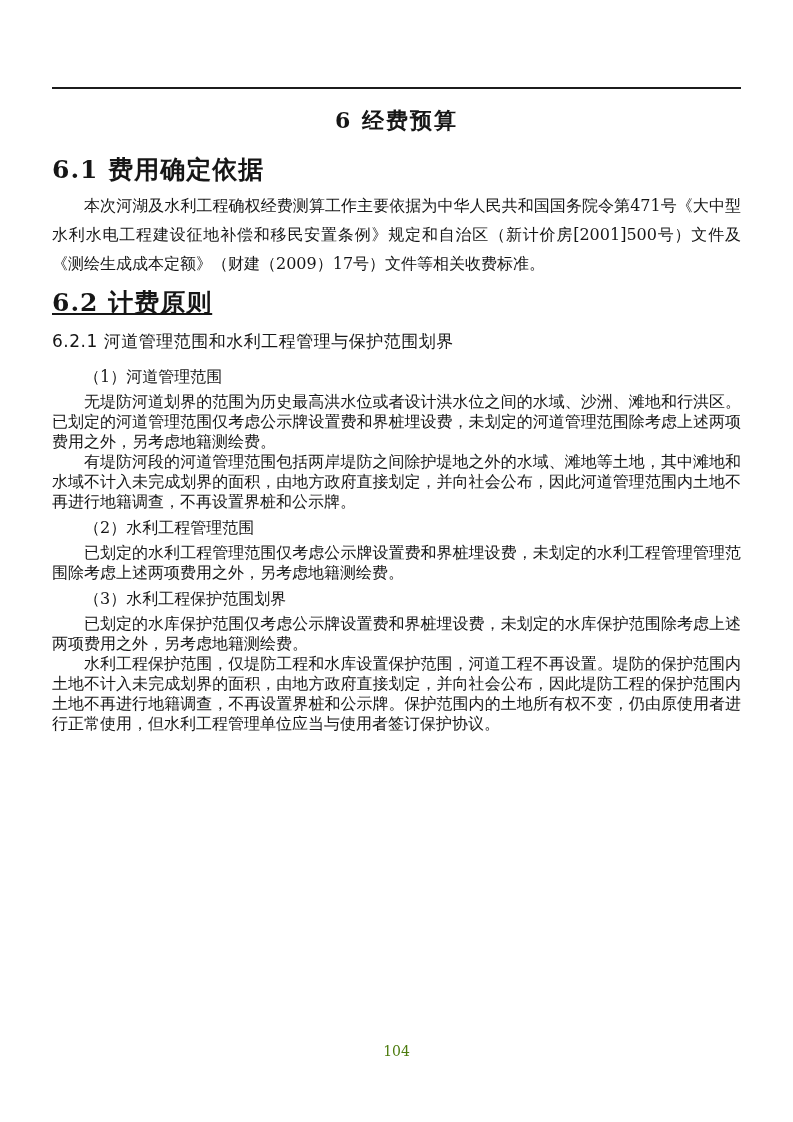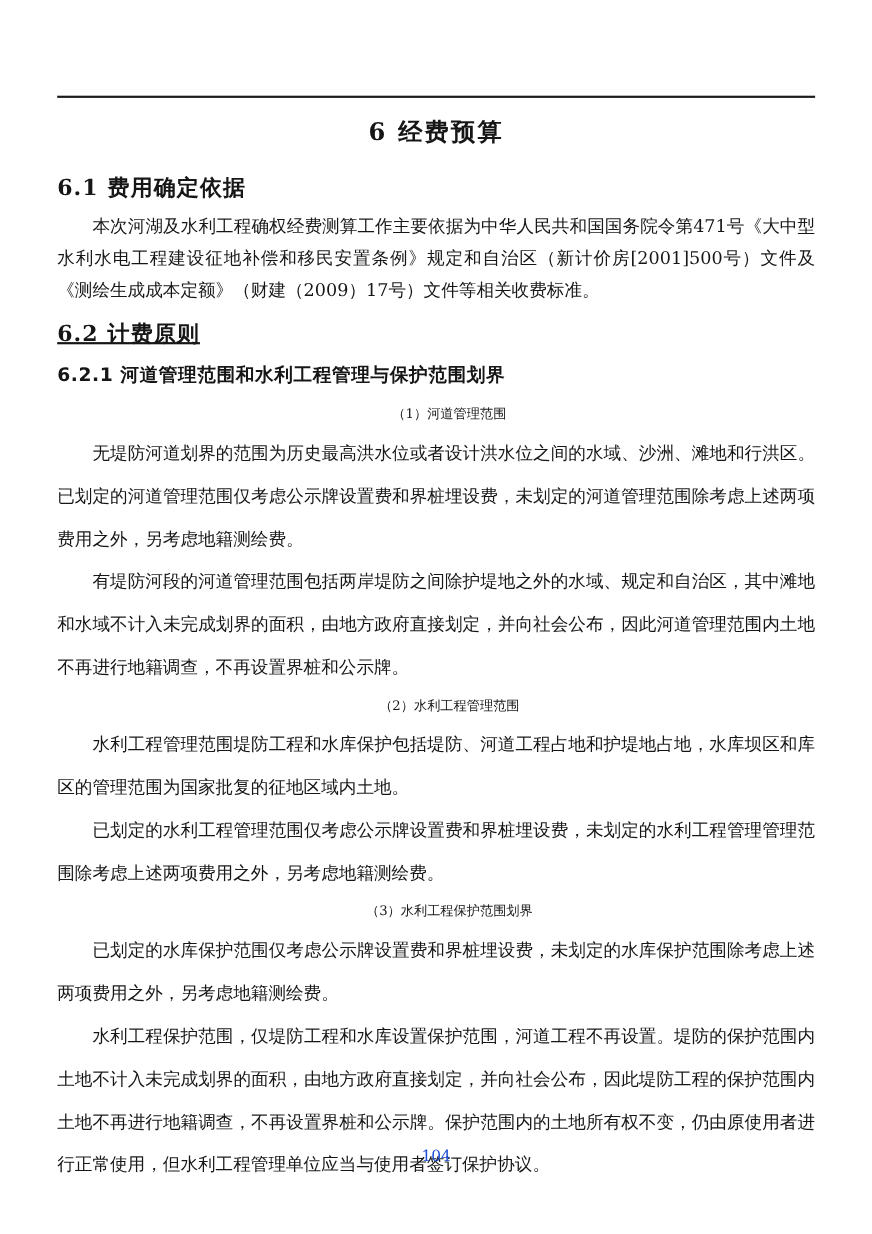--- a/index.html
+++ b/index.html
@@ -23,61 +23,60 @@
   }
   .chapter-title {
     font-size: 22px;
     line-height: 26px;
     font-weight: bold;
     text-align: center;
     letter-spacing: 2px;
     margin: 18px 0 0 0;
   }
   .h2 {
-    font-size: 20px;
+    font-size: 25px;
     line-height: 26px;
     font-weight: bold;
     letter-spacing: 1px;
     margin: 24px 0 0 0;
   }
   .h2.tight { margin-top: 12px; text-decoration: underline; }
   .h3 {
     font-size: 17px;
     line-height: 24px;
-    font-weight: bold;
+    font-weight: normal;
     letter-spacing: 0.5px;
     margin: 13px 0 0 0;
     font-family: "DejaVu Sans", "Liberation Sans", sans-serif;
   }
   .body-text {
     font-size: 16px;
-    line-height: 39px;
+    line-height: 20px;
     margin: 0;
     text-align: justify;
     text-justify: inter-character;
     text-indent: 2em;
   }
   .body-text.first { line-height: 29px; margin-top: 8px; }
   .body-flow { margin-top: 8px; }
   .item-label {
-    font-size: 12px;
+    font-size: 16px;
     line-height: 31px;
     margin: 0;
     text-indent: 2em;
-    text-align: center;
   }
   .page-footer {
     position: absolute;
     left: 0;
     right: 0;
     top: 1026px;
     text-align: center;
     font-size: 14px;
     line-height: 18px;
-    color: #1d4ed8;
+    color: #4d7c0f;
   }
 </style>
 </head>
 <body>
 
 <div class="page">
 
   <hr class="header-rule">
 
   <h1 class="chapter-title">6 经费预算</h1>
@@ -89,25 +88,24 @@
   <h2 class="h2 tight">6.2 计费原则</h2>
 
   <h3 class="h3">6.2.1 河道管理范围和水利工程管理与保护范围划界</h3>
 
   <div class="body-flow">
 
     <p class="item-label">（1）河道管理范围</p>
 
     <p class="body-text">无堤防河道划界的范围为历史最高洪水位或者设计洪水位之间的水域、沙洲、滩地和行洪区。已划定的河道管理范围仅考虑公示牌设置费和界桩埋设费，未划定的河道管理范围除考虑上述两项费用之外，另考虑地籍测绘费。</p>
 
-    <p class="body-text">有堤防河段的河道管理范围包括两岸堤防之间除护堤地之外的水域、规定和自治区，其中滩地和水域不计入未完成划界的面积，由地方政府直接划定，并向社会公布，因此河道管理范围内土地不再进行地籍调查，不再设置界桩和公示牌。</p>
+    <p class="body-text">有堤防河段的河道管理范围包括两岸堤防之间除护堤地之外的水域、滩地等土地，其中滩地和水域不计入未完成划界的面积，由地方政府直接划定，并向社会公布，因此河道管理范围内土地不再进行地籍调查，不再设置界桩和公示牌。</p>
 
     <p class="item-label">（2）水利工程管理范围</p>
 
-    <p class="body-text">水利工程管理范围堤防工程和水库保护包括堤防、河道工程占地和护堤地占地，水库坝区和库区的管理范围为国家批复的征地区域内土地。</p>
 
     <p class="body-text">已划定的水利工程管理范围仅考虑公示牌设置费和界桩埋设费，未划定的水利工程管理管理范围除考虑上述两项费用之外，另考虑地籍测绘费。</p>
 
     <p class="item-label">（3）水利工程保护范围划界</p>
 
     <p class="body-text">已划定的水库保护范围仅考虑公示牌设置费和界桩埋设费，未划定的水库保护范围除考虑上述两项费用之外，另考虑地籍测绘费。</p>
 
     <p class="body-text">水利工程保护范围，仅堤防工程和水库设置保护范围，河道工程不再设置。堤防的保护范围内土地不计入未完成划界的面积，由地方政府直接划定，并向社会公布，因此堤防工程的保护范围内土地不再进行地籍调查，不再设置界桩和公示牌。保护范围内的土地所有权不变，仍由原使用者进行正常使用，但水利工程管理单位应当与使用者签订保护协议。</p>
 
   </div>

